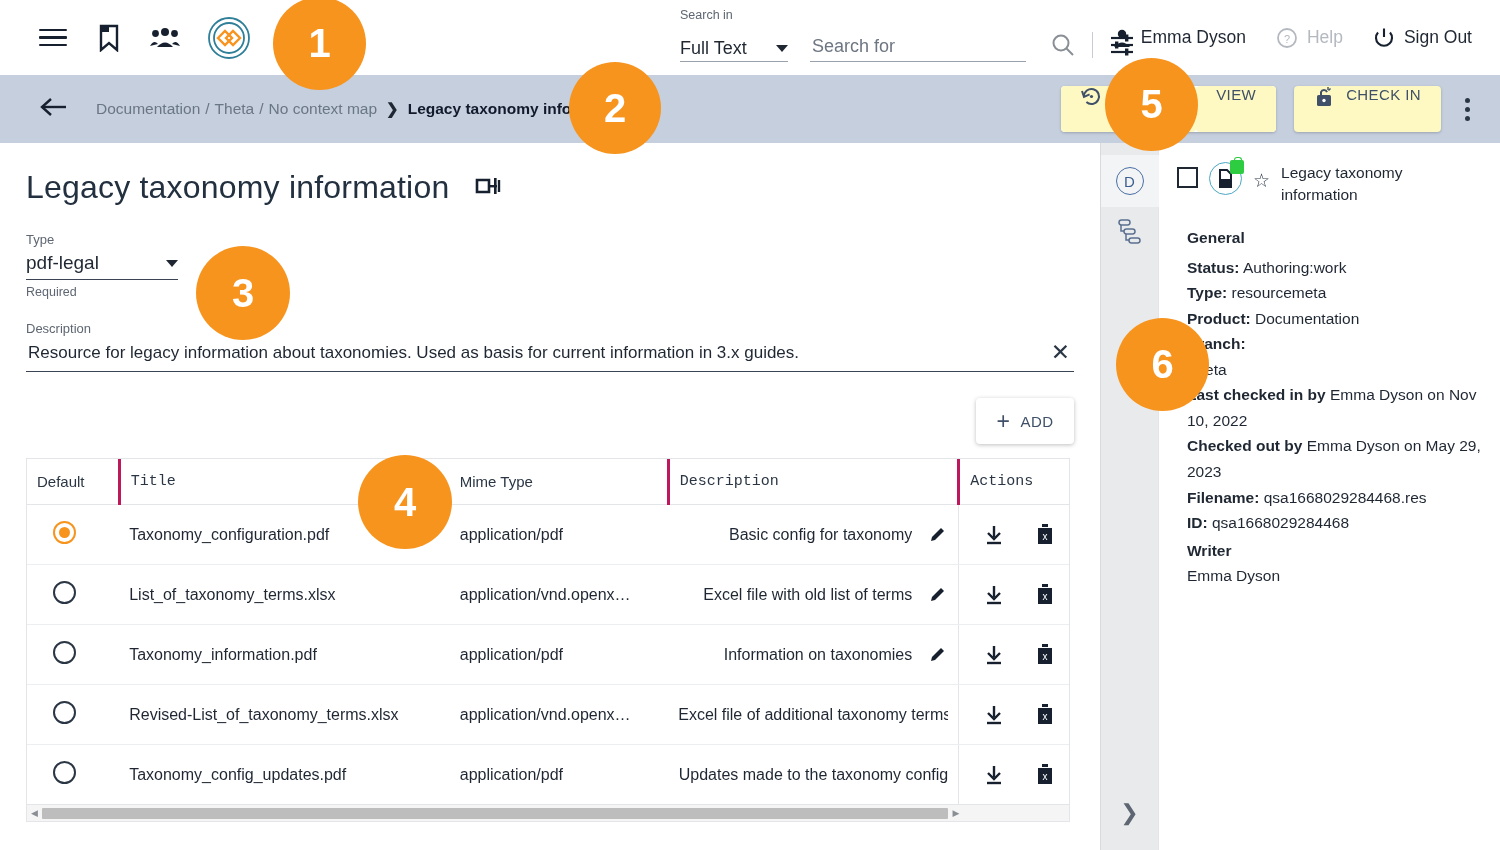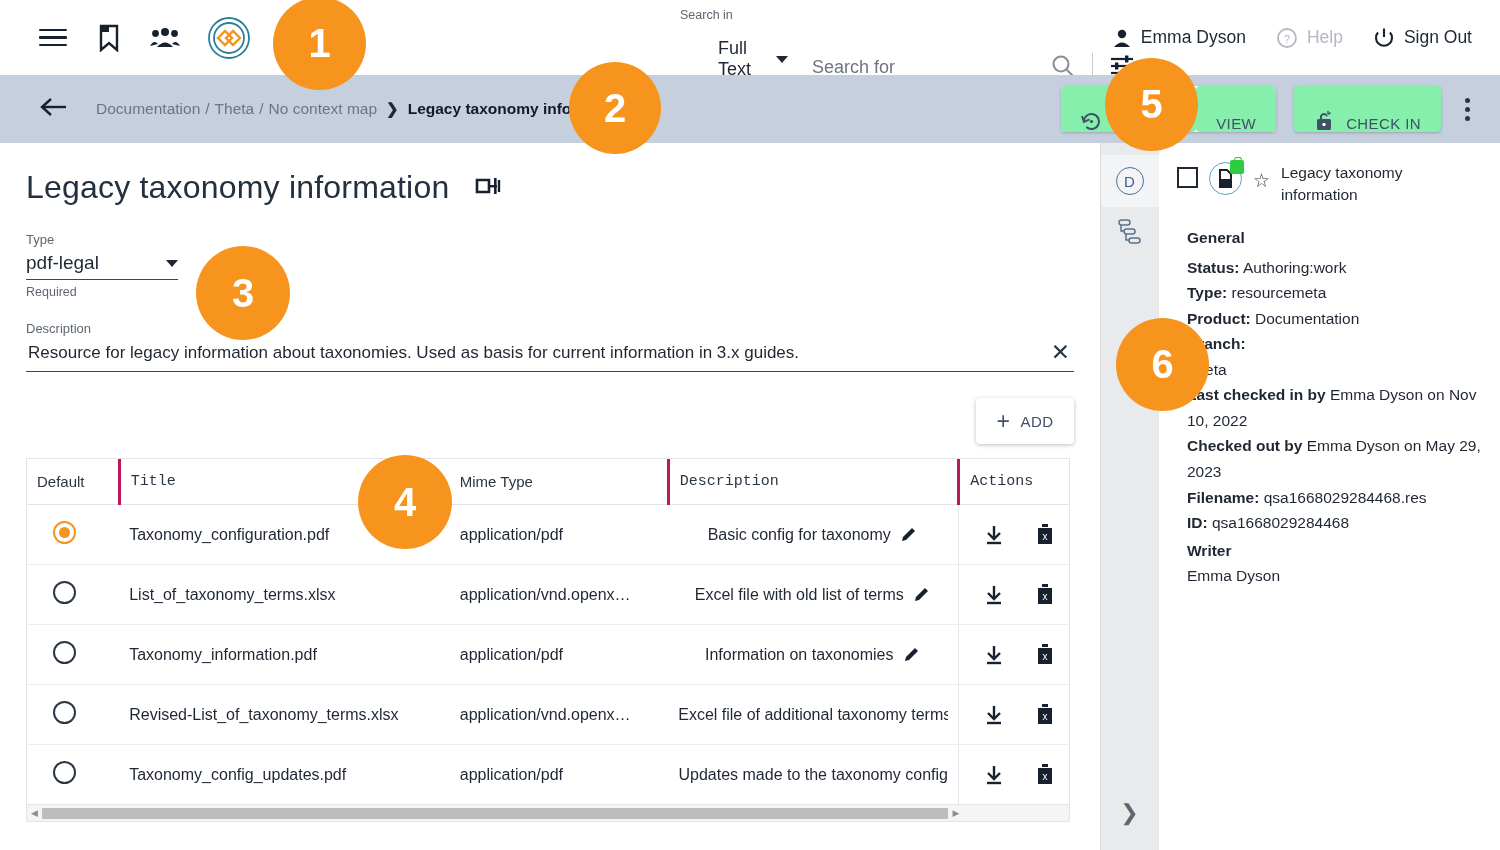--- a/index.html
+++ b/index.html
@@ -32,21 +32,21 @@
   }
 
   .search-zone {
     position:absolute; left:680px; top:8px;
     display:flex; align-items:flex-end; gap:22px;
   }
   .search-in { display:flex; flex-direction:column; width:108px; }
   .search-in-label { font-size:12.5px; color:#5d6672; margin-bottom:16px; }
   .select-row {
     display:flex; align-items:center; justify-content:space-between;
-    border-bottom:1px solid #9aa2ad; padding-bottom:2px;margin-left:38px;
+    border-bottom:1px solid #9aa2ad; padding-bottom:2px;
   }
   .select-val { font-size:18px; color:#1f2733; }
   .caret {
     width:0;height:0;border-left:6px solid transparent;border-right:6px solid transparent;
     border-top:7px solid #1f2733;
   }
   .search-for {
     width:216px; border-bottom:1px solid #9aa2ad; padding-bottom:3px;
   }
   .search-for input {
@@ -73,22 +73,22 @@
   .crumbs { display:flex; align-items:center; gap:0px; font-size:15.5px; }
   .crumb-dim { color:#6b7684; }
   .crumb-sep { color:#6b7684; margin:0 5px; }
   .crumb-chev { margin:0 9px; font-weight:bold; color:#1f2733; font-size:15px; }
   .crumb-cur { font-weight:bold; color:#11192a; }
 
   .crumb-actions {
     position:absolute; right:24px; display:flex; align-items:center; gap:18px;
   }
   .wbtn {
-    background:#86efac; border-radius:4px; height:46px;
-    display:flex; align-items:flex-end; gap:11px;
+    background:#fef9c3; border-radius:4px; height:46px;
+    display:flex; align-items:flex-start; gap:11px;
     padding:0 20px; cursor:pointer;
     box-shadow:0 1px 3px rgba(0,0,0,.22);
     color:#3f5068; font-size:15px; letter-spacing:.4px;
   }
   .wbtn-group { display:flex; background:#fff; border-radius:4px; box-shadow:0 1px 3px rgba(0,0,0,.22); }
   .wbtn-group .wbtn { box-shadow:none; }
   .kebab { display:flex; flex-direction:column; gap:4px; cursor:pointer; padding:6px; }
   .kebab i { width:5px;height:5px;border-radius:50%;background:#2b3645; display:block; }
 
   
@@ -151,21 +151,21 @@
 
   .radio {
     width:23px;height:23px;border-radius:50%;border:2px solid #2b3645;
     display:inline-block; position:relative; cursor:pointer; margin-left:16px;
   }
   .radio.on { border-color:#f7941e; }
   .radio.on::after {
     content:""; position:absolute; left:4px; top:4px; width:11px; height:11px;
     border-radius:50%; background:#f7941e;
   }
-  .desc-cell { display:flex; align-items:center; justify-content:center; gap:8px; }
+  .desc-cell { display:flex; align-items:center; justify-content:flex-end; gap:16px; }
   .desc-txt { overflow:hidden; white-space:nowrap; text-overflow:clip; }
   .act-cell { display:flex; align-items:center; gap:30px; padding-left:14px; }
 
   .hscroll {
     height:17px; background:#f5f5f5; border-top:1px solid #e3e5e8;
     display:flex; align-items:center; position:relative;
   }
   .hscroll .arr { font-size:9px; color:#8a8f96; padding:0 4px; }
   .thumb { height:11px; background:#bdbdbd; border-radius:1px; width:87%; }
 

